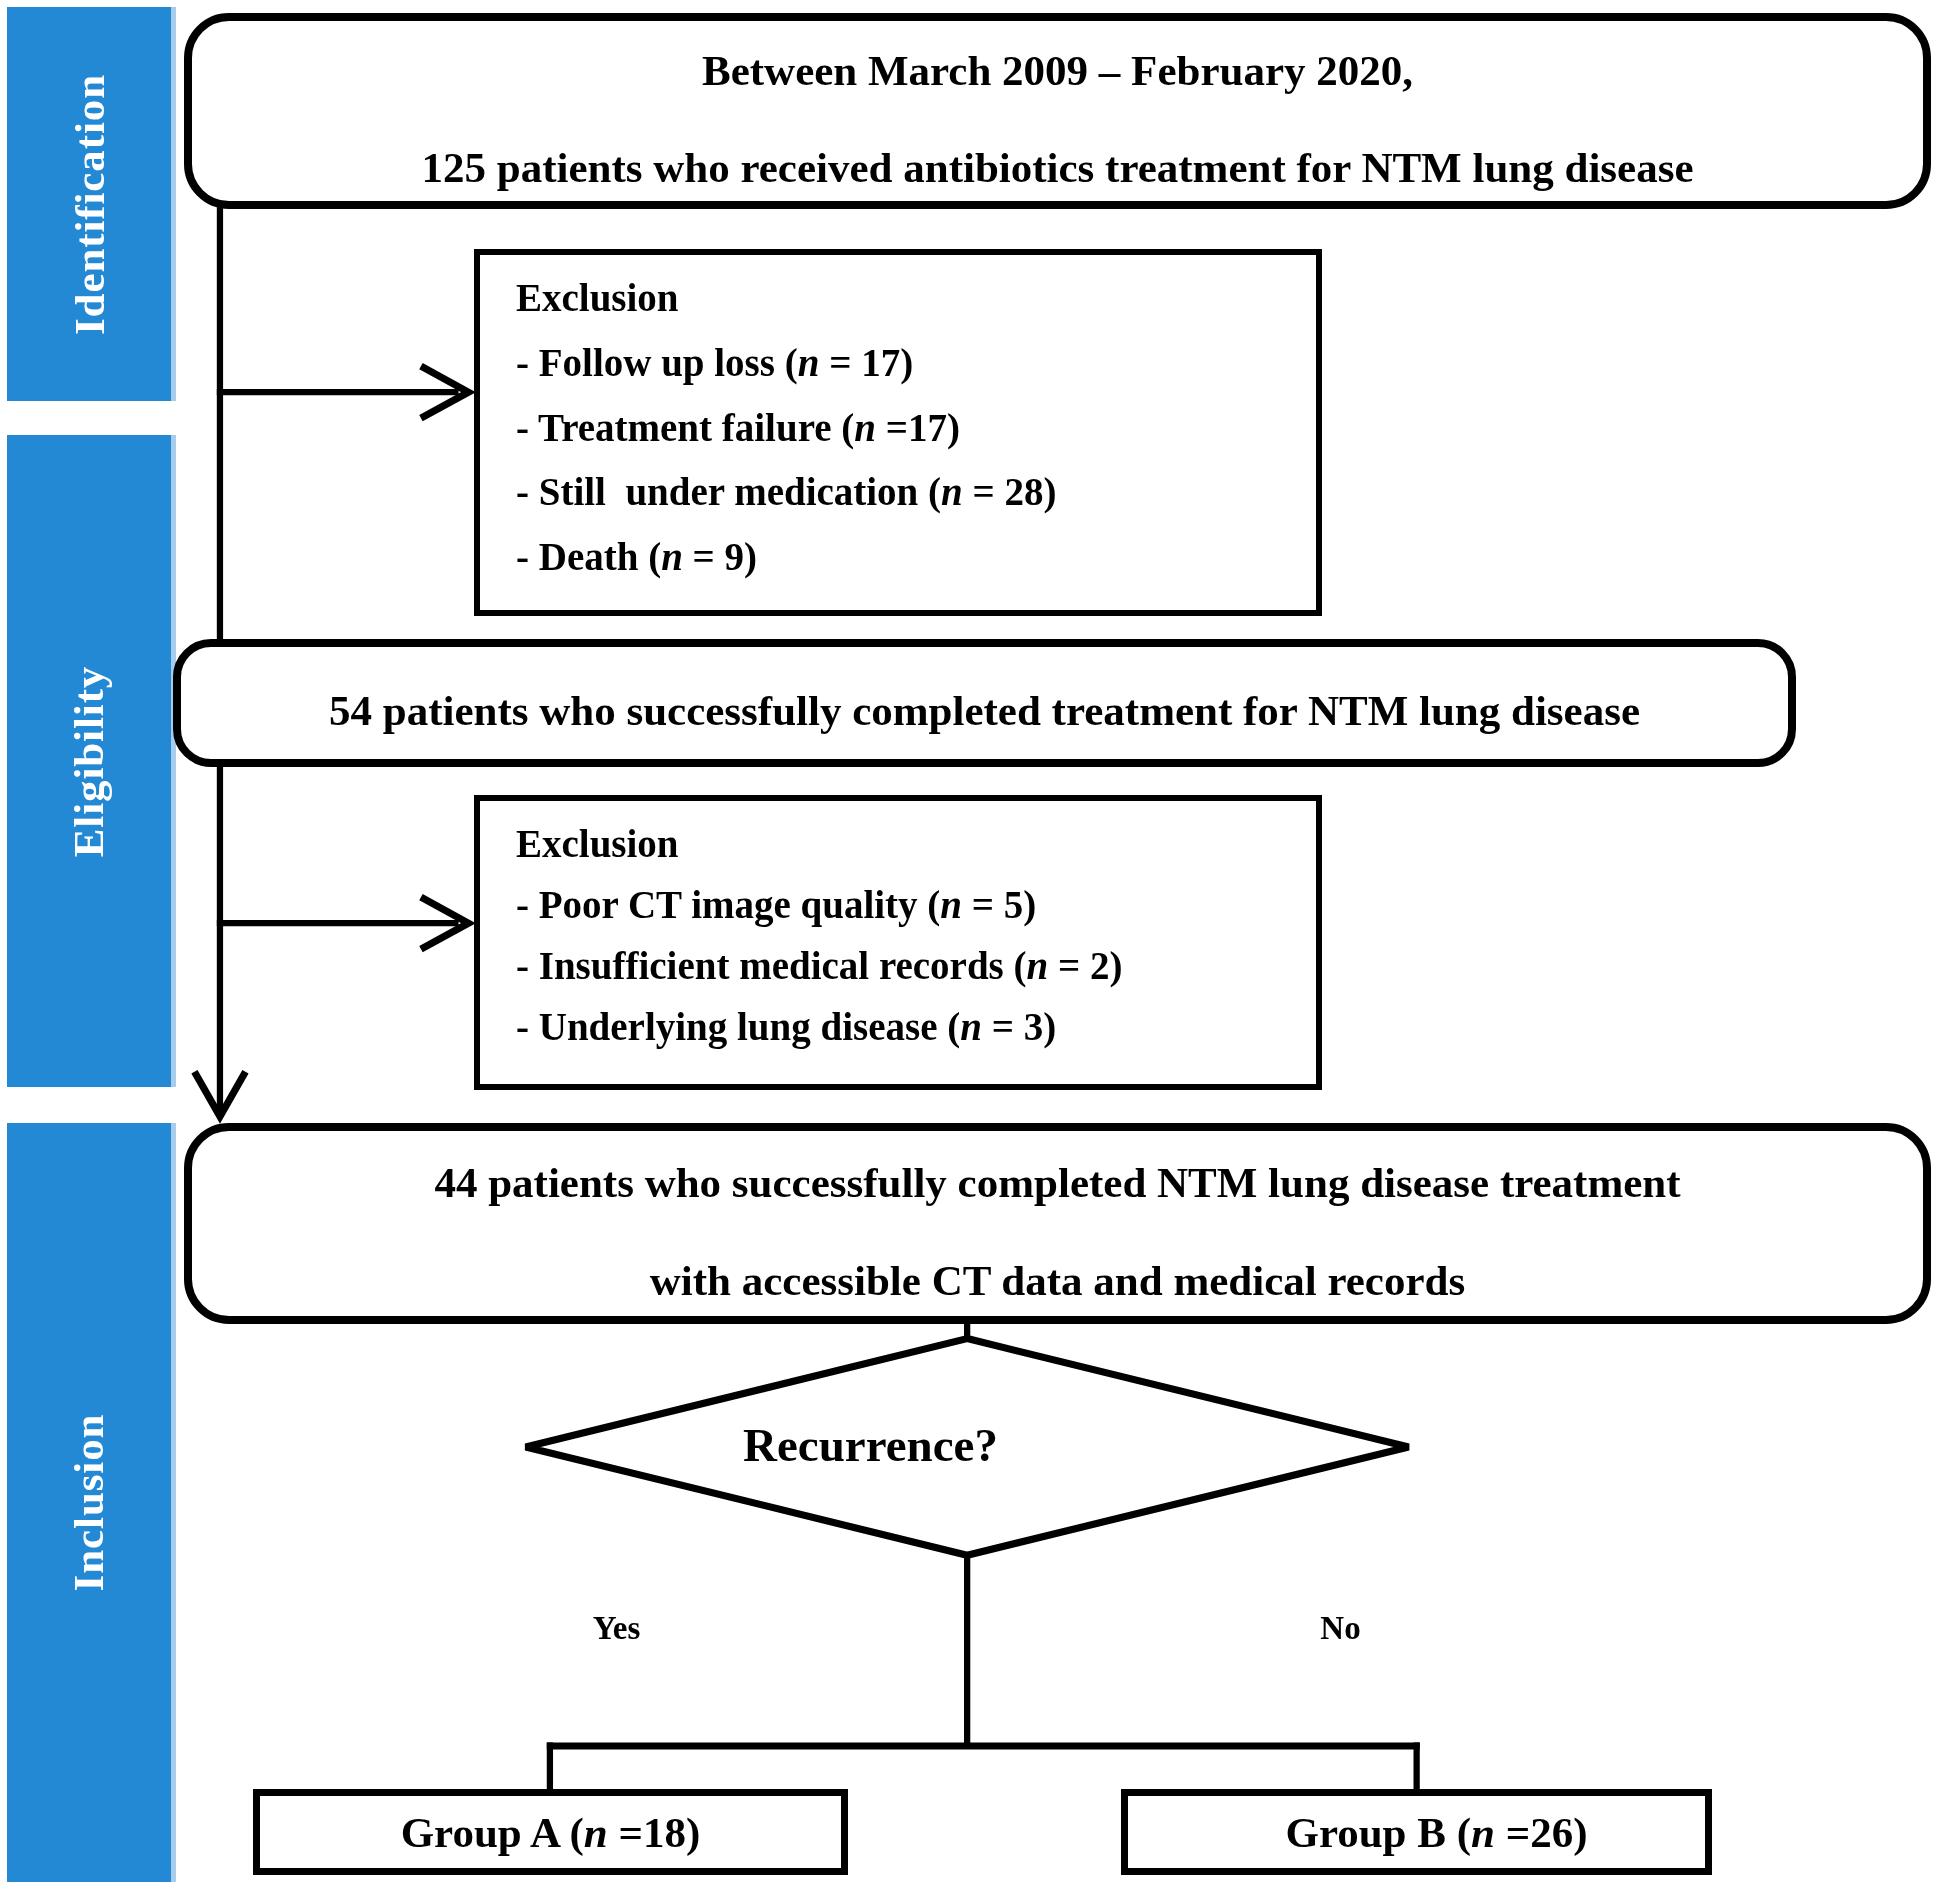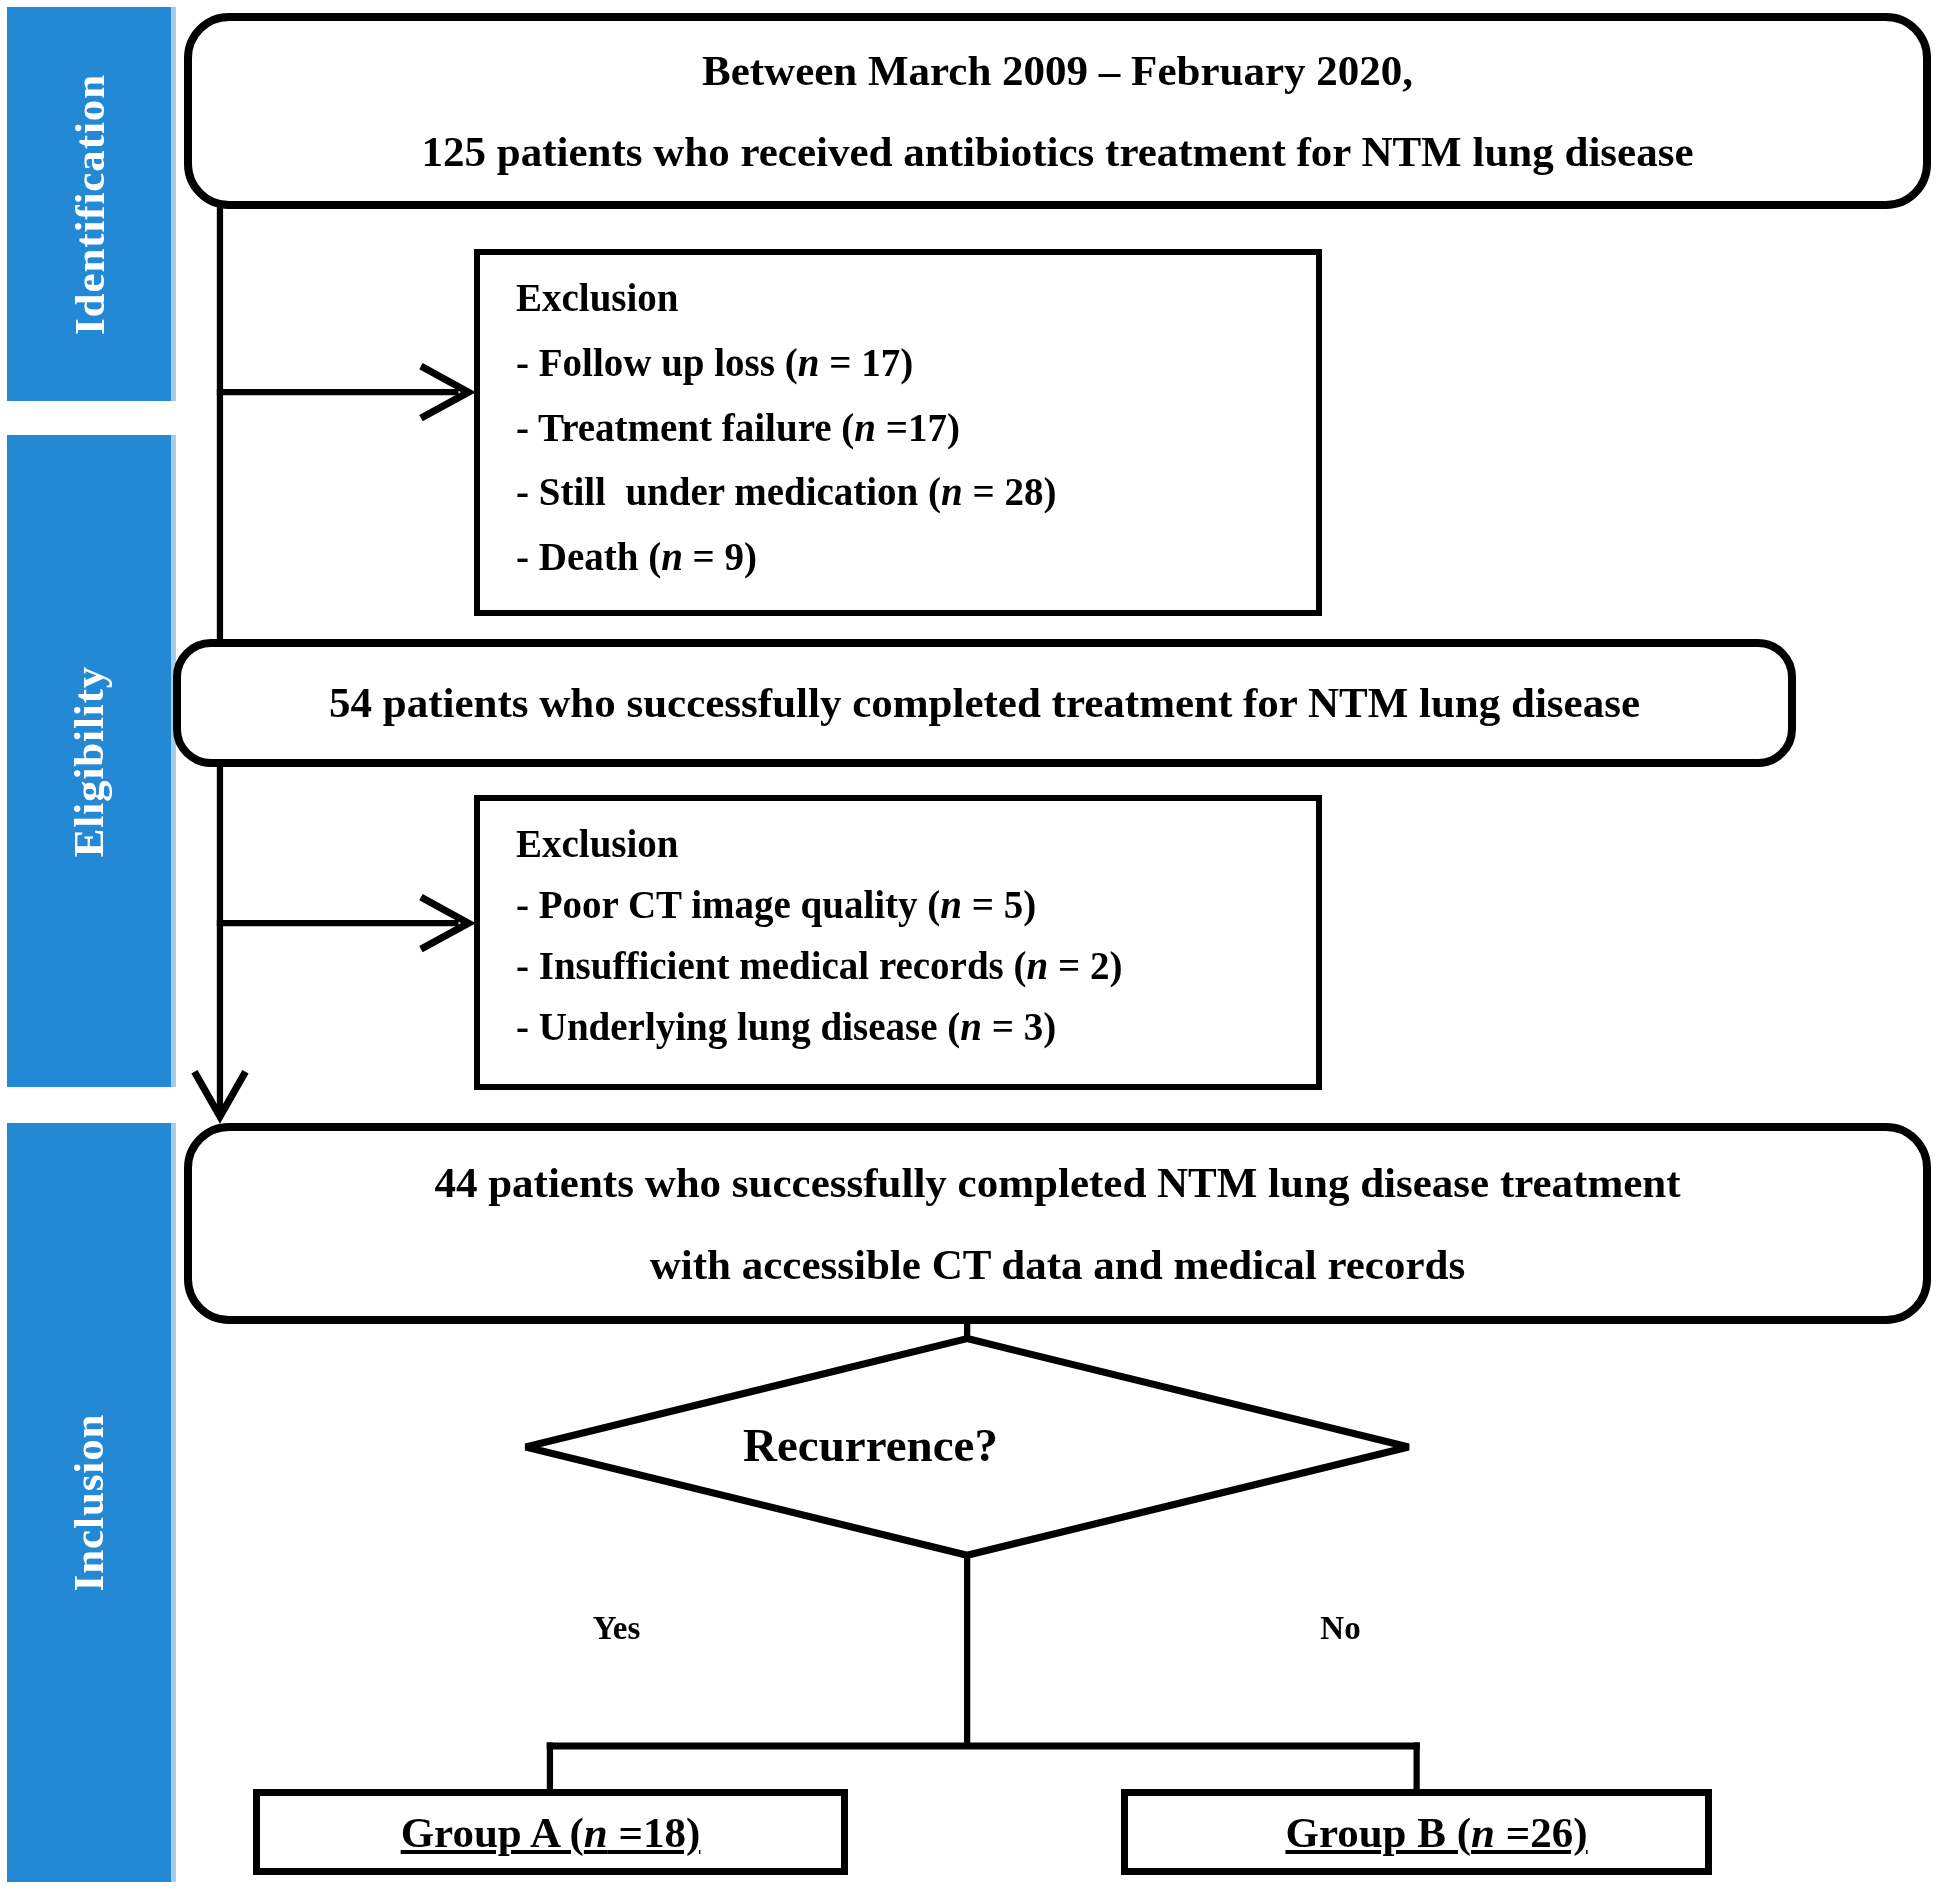--- a/index.html
+++ b/index.html
@@ -17,36 +17,36 @@
   .band-label{
     transform:rotate(-90deg);white-space:nowrap;color:#ffffff;
     font-size:43px;letter-spacing:0.9px;
   }
   .rbox{
     position:absolute;box-sizing:border-box;background:#ffffff;
     border:8px solid #000;border-radius:45px;z-index:3;
     display:flex;flex-direction:column;align-items:center;justify-content:center;
     text-align:center;font-size:43px;line-height:1.15;
   }
-  .rbox .bline{padding:0 27px;}
+  .rbox .bline{padding:0 27px;margin-top:16px;}
   .rbox.single{border-radius:38px;}
   .rbox.two{gap:32px;}
   .sbox{
     position:absolute;box-sizing:border-box;background:#ffffff;
     border:6.3px solid #000;z-index:3;
     display:flex;flex-direction:column;justify-content:space-between;
     font-size:39px;line-height:1.05;
   }
   .sbox .excl-title{padding:0;}
   .sbox .excl-item{white-space:pre;}
   .gbox{
     position:absolute;box-sizing:border-box;background:#ffffff;
     border:7.2px solid #000;z-index:3;
     display:flex;align-items:center;justify-content:center;
-    text-align:center;font-size:43px;text-decoration:underline;
+    text-align:center;font-size:43px;
   }
   .free-label{
     position:absolute;z-index:4;text-align:center;font-size:33px;
   }
   .diamond-label{
     position:absolute;z-index:4;text-align:left;font-size:47px;
   }
   i{font-style:italic;}
 </style>
 </head>

